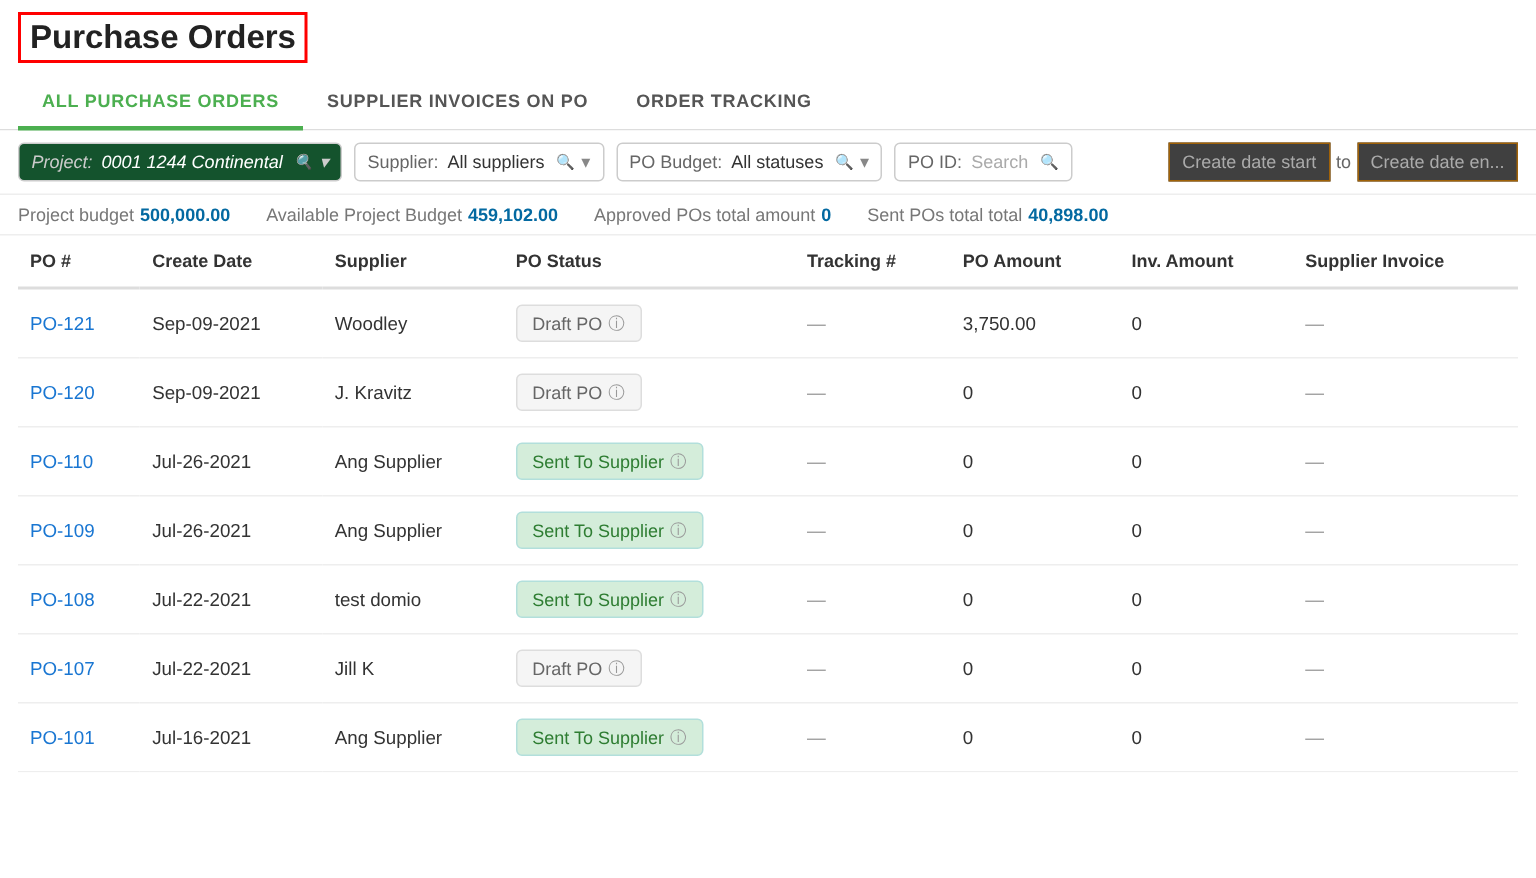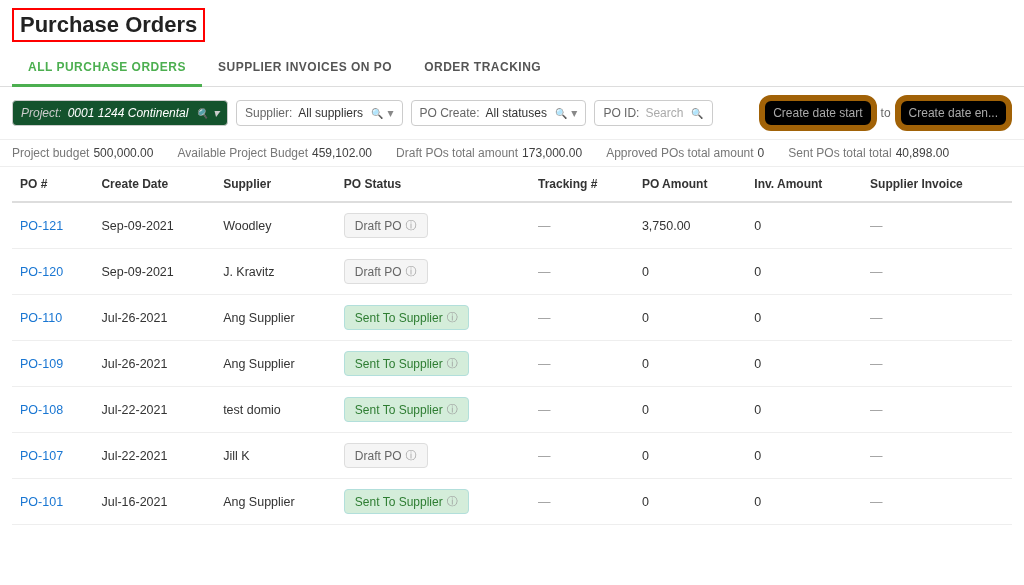--- a/index.html
+++ b/index.html
@@ -11,27 +11,27 @@
     .tabs { display: flex; padding: 0 12px; border-bottom: 1px solid #ddd; margin-top: 4px; }
     .tab { padding: 10px 16px; cursor: pointer; font-size: 12px; font-weight: 600; color: #555; text-transform: uppercase; letter-spacing: 0.5px; border-bottom: 3px solid transparent; margin-bottom: -1px; }
     .tab.active { color: #4CAF50; border-bottom: 3px solid #4CAF50; }
     
     .filters { display: flex; align-items: center; padding: 8px 12px; gap: 8px; flex-wrap: wrap; background: #fff; border-bottom: 1px solid #eee; }
     .filter-dropdown { display: flex; align-items: center; border: 1px solid #ccc; border-radius: 4px; padding: 5px 8px; background: #fff; font-size: 12px; gap: 4px; cursor: pointer; white-space: nowrap; }
     .filter-dropdown.project-filter { background: #14532d; color: #fff; font-style: italic; }
     .filter-dropdown .label { color: #666; margin-right: 2px; }
     .filter-dropdown.project-filter .label { color: #ccc; }
     .date-range { display: flex; align-items: center; gap: 4px; margin-left: auto; }
-    .date-input { border: 6px solid #a16207; border-radius: 12px; padding: 5px 8px; font-size: 12px; color: #aaa; background: #000000; }
+    .date-input { border: 1px solid #a16207; border-radius: 0; padding: 5px 8px; font-size: 12px; color: #aaa; background: #404040; }
     .date-separator { font-size: 12px; color: #666; }
     
     .summary-bar { display: flex; padding: 6px 12px; gap: 24px; font-size: 12px; color: #555; border-bottom: 1px solid #eee; flex-wrap: wrap; }
     .summary-item { display: flex; gap: 4px; }
     .summary-label { color: #777; }
-    .summary-value { font-weight: 400; color: #404040; }
+    .summary-value { font-weight: 700; color: #0369a1; }
     
     .table-container { overflow-x: auto; padding: 0 12px; }
     table { width: 100%; border-collapse: collapse; font-size: 12.5px; }
     thead tr { border-bottom: 2px solid #ddd; }
     thead th { padding: 10px 8px; text-align: left; font-weight: 700; color: #333; font-size: 12px; white-space: nowrap; }
     tbody tr { border-bottom: 1px solid #eee; }
     tbody td { padding: 10px 8px; vertical-align: middle; color: #333; }
     .po-link { color: #1976D2; text-decoration: none; font-weight: 500; }
     .status-badge { display: inline-flex; align-items: center; gap: 4px; padding: 4px 10px; border-radius: 4px; font-size: 12px; font-weight: 500; white-space: nowrap; }
     .status-draft { background: #f5f5f5; color: #666; border: 1px solid #ddd; }
@@ -61,21 +61,21 @@
   </div>
 
   <div class="filter-dropdown">
     <span class="label">Supplier:</span>
     <span>All suppliers</span>
     <span style="font-size:10px;margin-left:4px;color:#888;">🔍</span>
     <span style="color:#888;">▾</span>
   </div>
 
   <div class="filter-dropdown">
-    <span class="label">PO Create:</span>
+    <span class="label">PO Budget:</span>
     <span>All statuses</span>
     <span style="font-size:10px;margin-left:4px;color:#888;">🔍</span>
     <span style="color:#888;">▾</span>
   </div>
 
   <div class="filter-dropdown">
     <span class="label">PO ID:</span>
     <span style="color:#aaa;">Search</span>
     <span style="font-size:10px;margin-left:4px;color:#888;">🔍</span>
   </div>
@@ -88,24 +88,20 @@
 </div>
 
 <div class="summary-bar">
   <div class="summary-item">
     <span class="summary-label">Project budget</span>
     <span class="summary-value">500,000.00</span>
   </div>
   <div class="summary-item">
     <span class="summary-label">Available Project Budget</span>
     <span class="summary-value">459,102.00</span>
-  </div>
-  <div class="summary-item">
-    <span class="summary-label">Draft POs total amount</span>
-    <span class="summary-value">173,000.00</span>
   </div>
   <div class="summary-item">
     <span class="summary-label">Approved POs total amount</span>
     <span class="summary-value">0</span>
   </div>
   <div class="summary-item">
     <span class="summary-label">Sent POs total total</span>
     <span class="summary-value">40,898.00</span>
   </div>
 </div>

